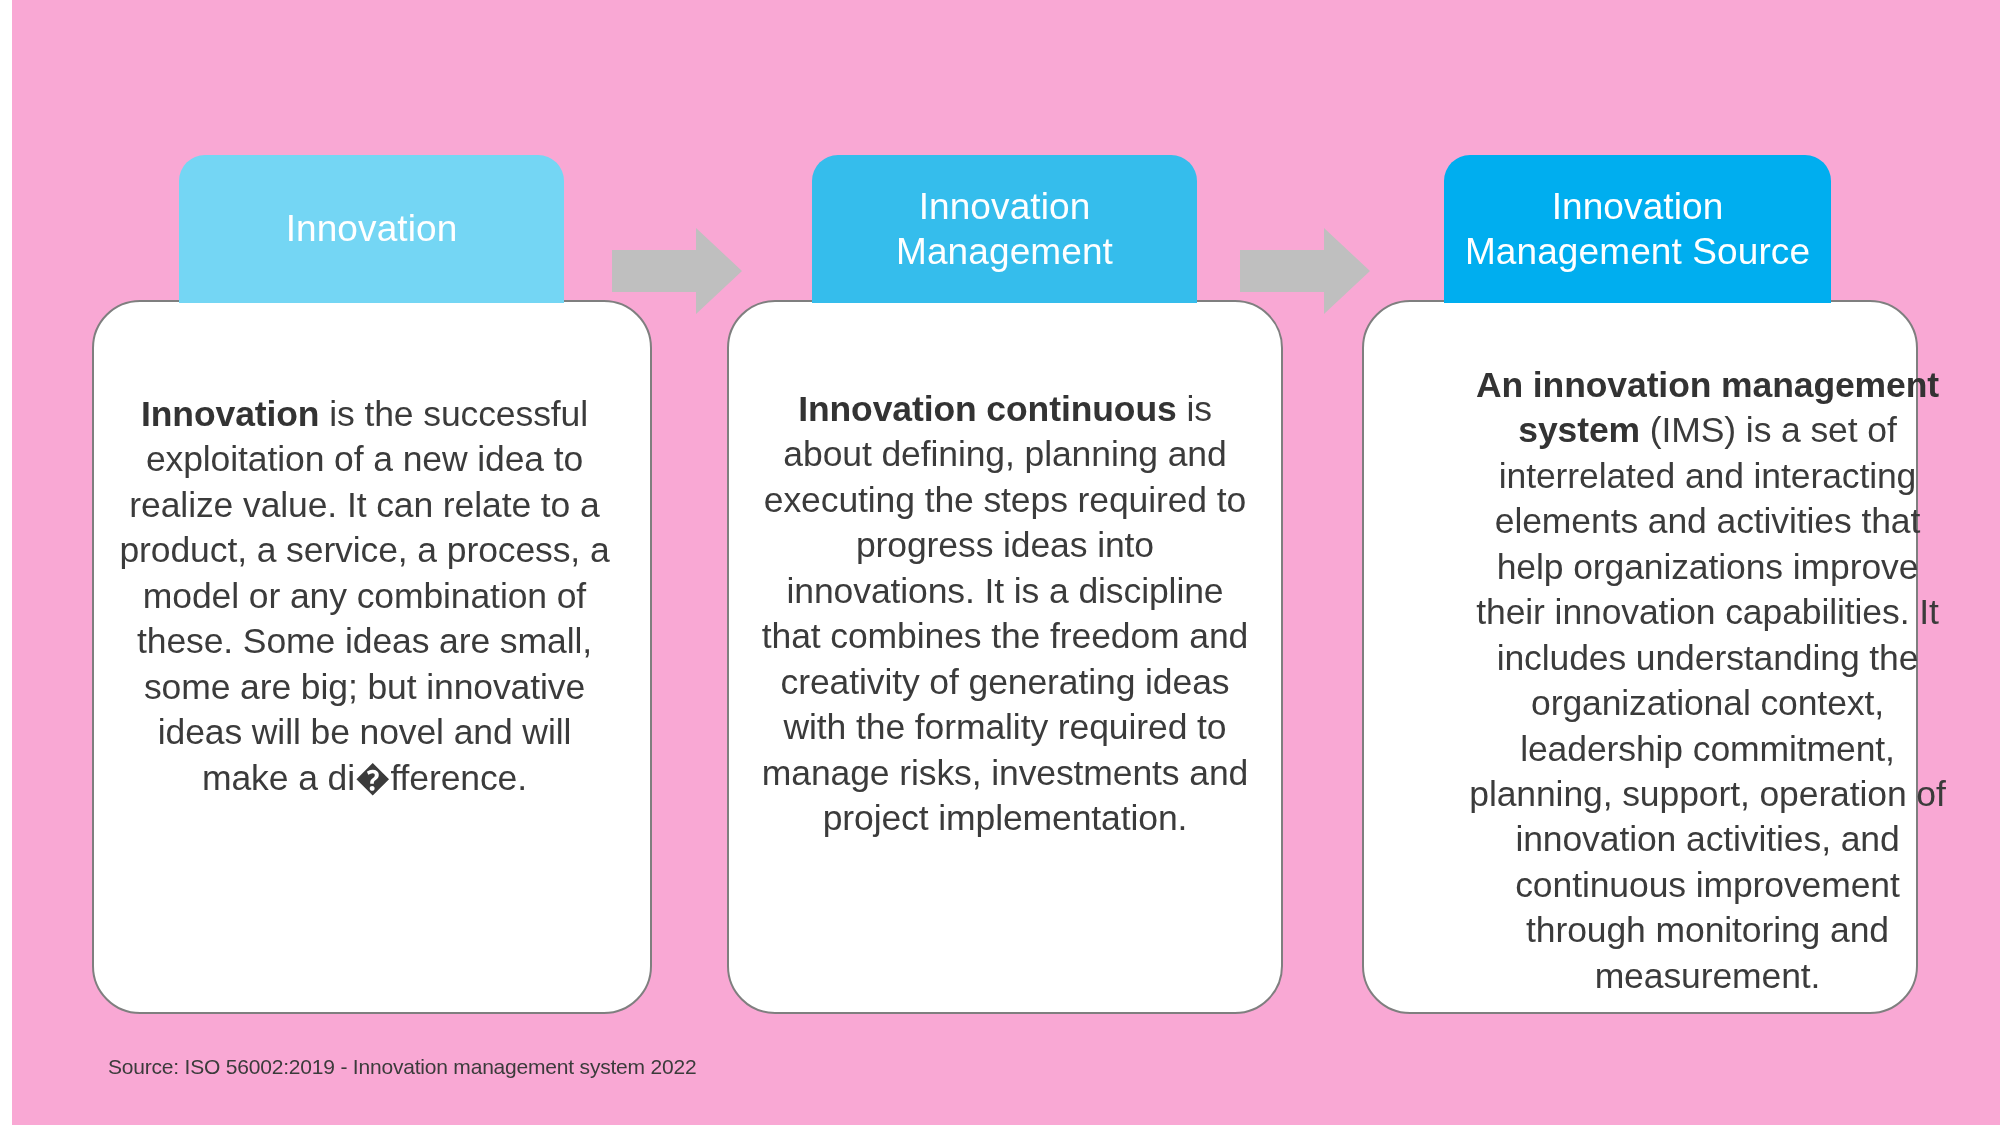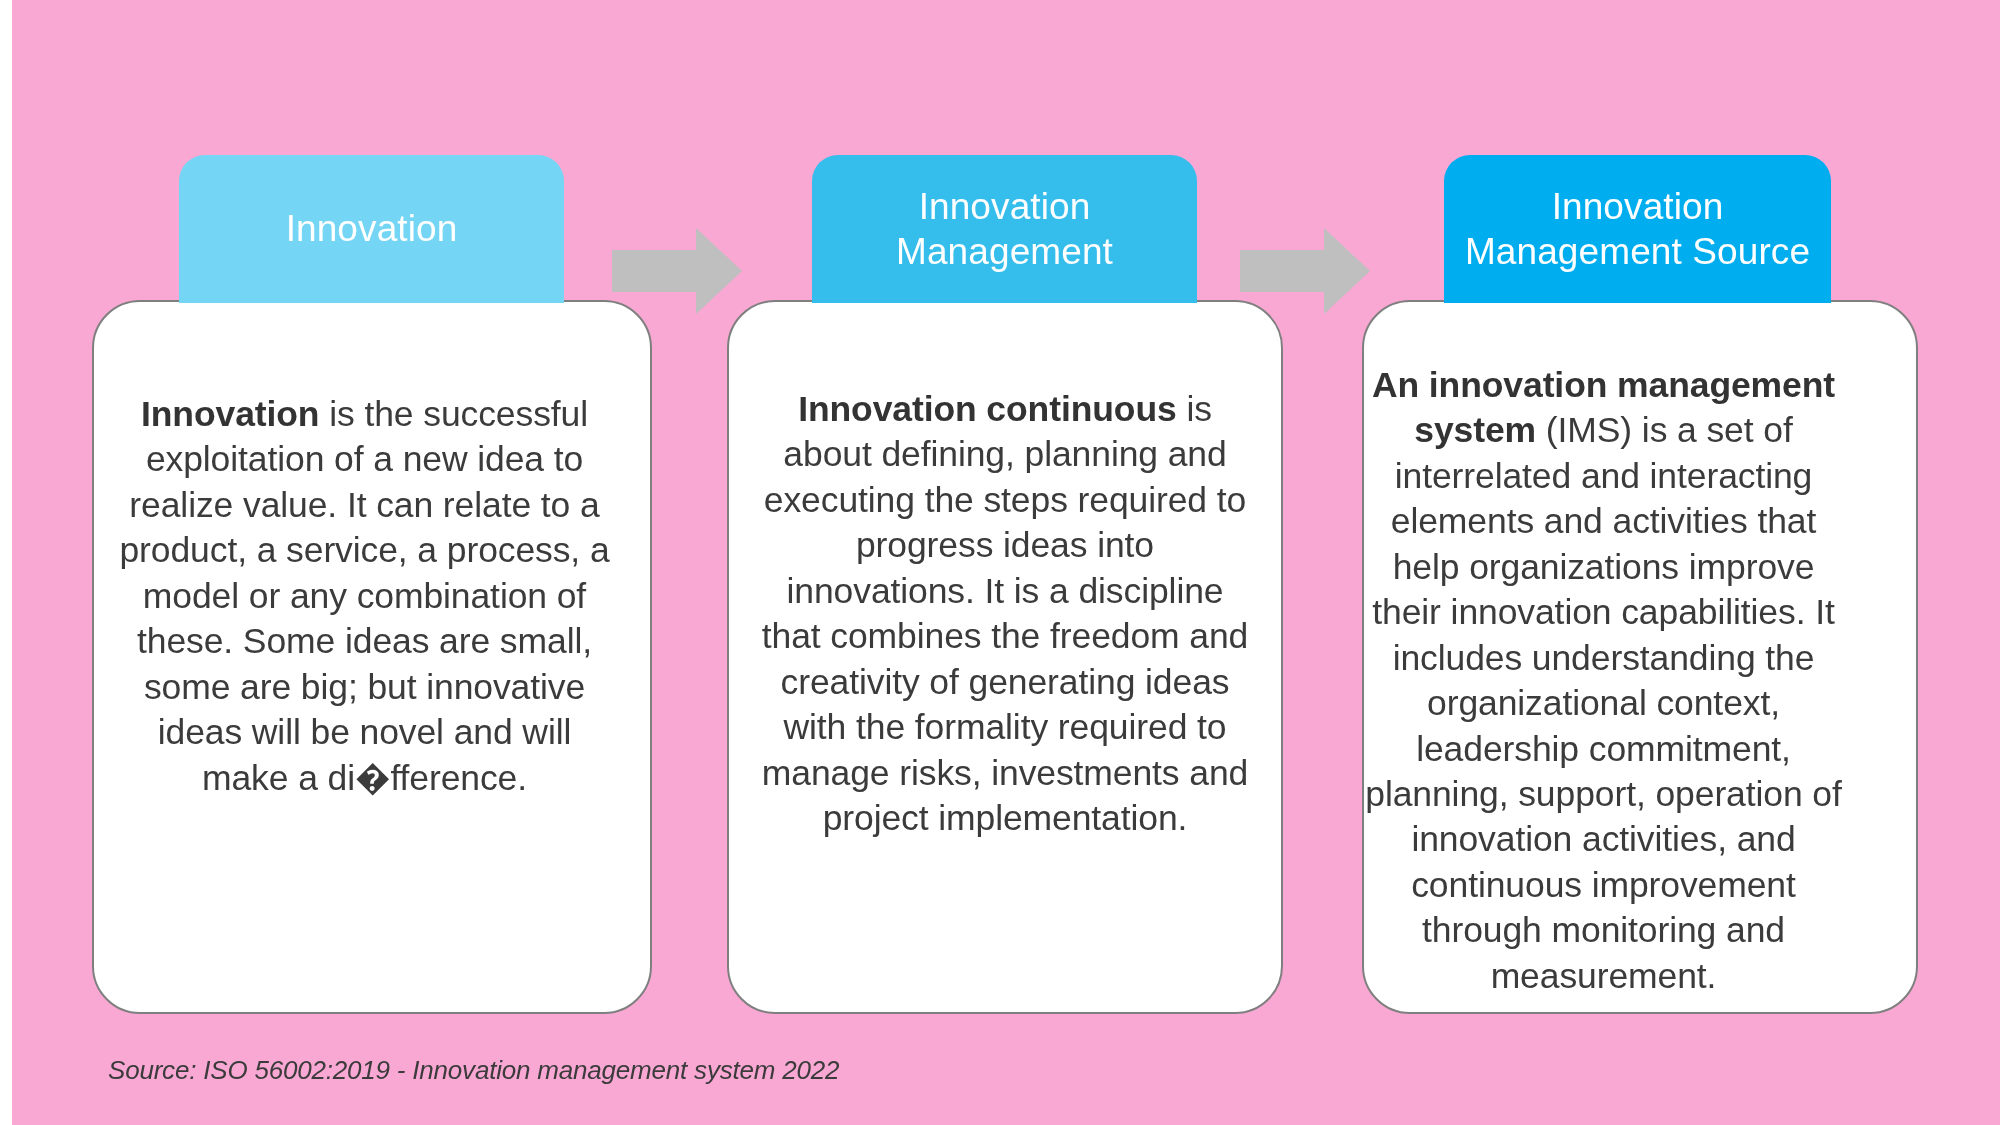--- a/index.html
+++ b/index.html
@@ -62,40 +62,39 @@
     position: absolute;
     z-index: 4;
   }
 
   
   .source {
     position: absolute;
     left: 96px;
     top: 1055px;
     font-family: "Liberation Sans", sans-serif;
-    font-style: italic;
-    font-size: 26px;
+    font-size: 21px;
     color: #3b3b3b;
     letter-spacing: -0.2px;
     white-space: nowrap;
     z-index: 5;
   }
 
   
   #body-1 { left: 80px;   top: 300px; width: 560px; height: 714px; }
   #head-1 { left: 167px;  top: 155px; width: 385px; height: 148px; }
   #text-1 { left: 100px;  top: 392px; width: 505px; }
 
   #body-2 { left: 715px;  top: 300px; width: 556px; height: 714px; }
   #head-2 { left: 800px;  top: 155px; width: 385px; height: 148px; }
   #text-2 { left: 748px;  top: 387px; width: 490px; }
 
   #body-3 { left: 1350px; top: 300px; width: 556px; height: 714px; }
   #head-3 { left: 1432px; top: 155px; width: 387px; height: 148px; }
-  #text-3 { left: 1344px; top: 363px; width: 495px; }
+  #text-3 { left: 1448px; top: 363px; width: 495px; }
 
   #arrow-1 { left: 600px;  top: 228px; }
   #arrow-2 { left: 1228px; top: 228px; }
 </style>
 </head>
 <body>
 
 <div class="canvas">
 
   <div class="card-body" id="body-1"></div>

